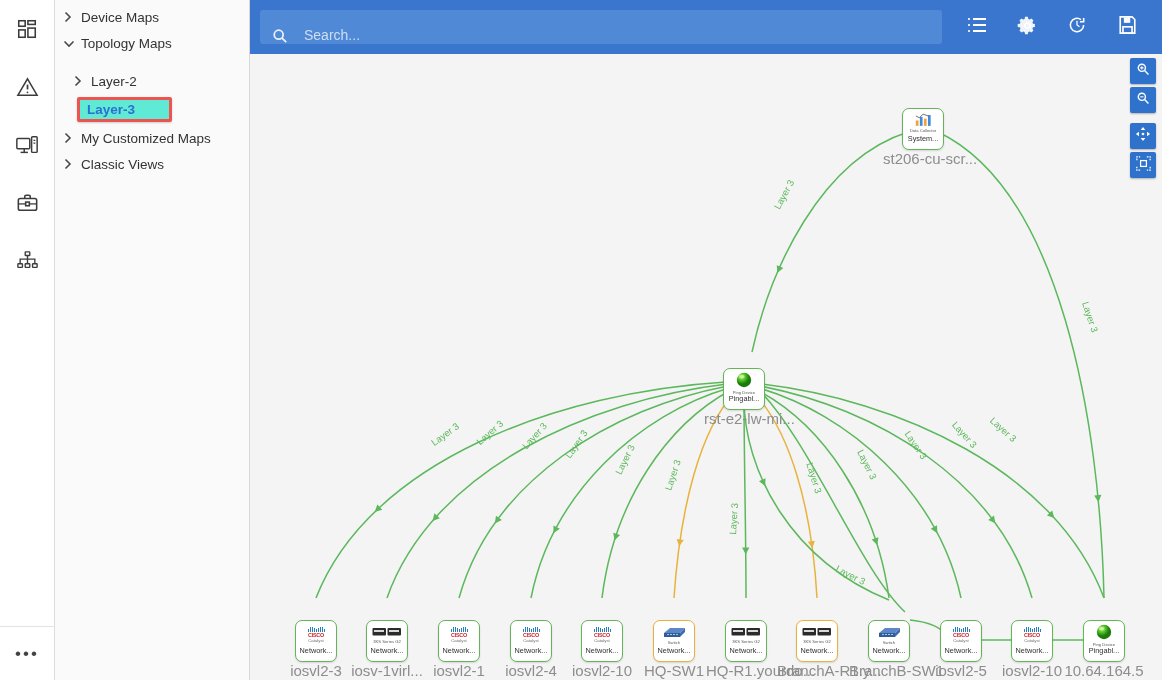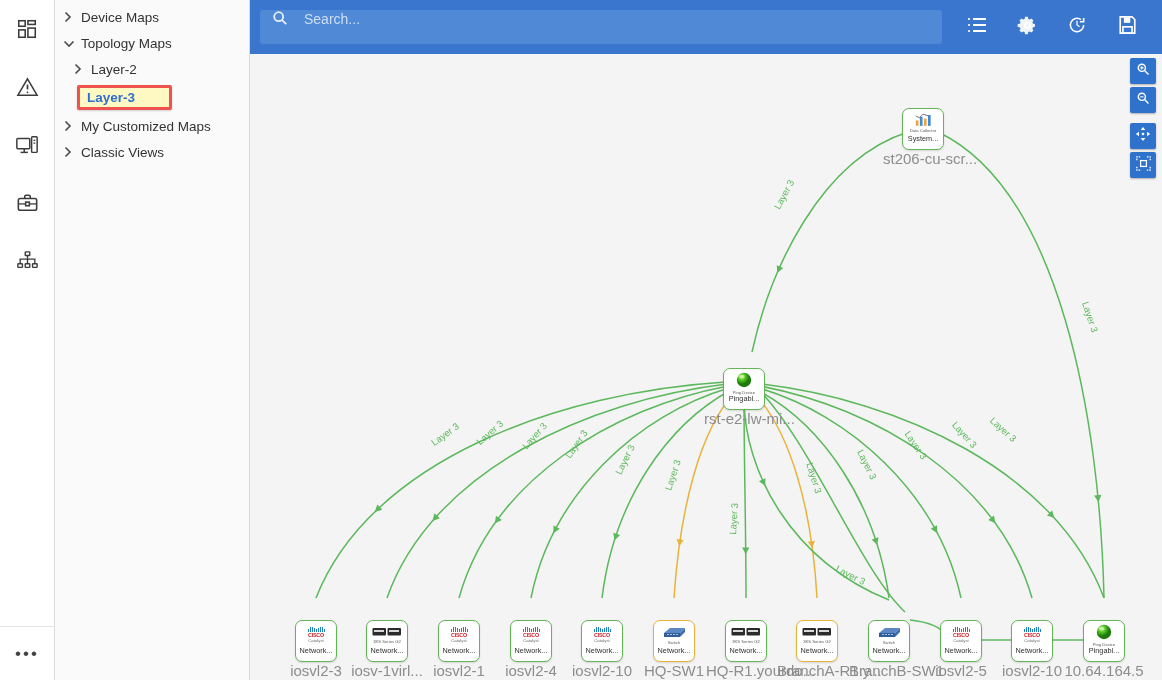--- a/index.html
+++ b/index.html
@@ -44,34 +44,34 @@
     padding-top: 4px;
     position: relative;
     overflow: hidden;
   }
   .tnode {
     display: flex; align-items: center;
     height: 26px; padding-left: 8px;
     font-size: 13.5px; color: #333; cursor: pointer;
     white-space: nowrap;
   }
-  .tnode.lvl2 { padding-left: 18px; }
+  .tnode.lvl2 { padding-left: 18px; margin-top: 12px; }
   .tnode .caret {
     width: 16px; flex: 0 0 16px;
     display: inline-block; color: #4a4a4a;
     font-size: 11px; line-height: 1;
     text-align: left;
   }
   .tnode .caret svg { display:block; }
   .tnode .tlabel { margin-left: 2px; text-align: center; }
   .tnode.selected {
     margin-left: 22px; margin-top: 3px; margin-bottom: 3px;
     padding-left: 7px;
     width: 95px; height: 25px;
-    background: #fef9c3;
+    background: #5eead4;
     border: 3px solid #ef5350;
     border-radius: 2px;
     color: #2f6fd0; font-weight: 600;
     box-shadow: 0 1px 2px rgba(0,0,0,0.18);
   }
   .tnode.selected .tlabel { margin-left: 0; }
 
   
   .main { position: relative; flex: 1 1 auto; height: 680px; background: #f4f4f4; }
 
@@ -81,21 +81,21 @@
     background: #3a76cd;
     display: flex; align-items: center;
     padding: 0 10px;
     z-index: 20;
   }
   .searchbox {
     flex: 1 1 auto;
     height: 34px;
     background: #5089d6;
     border-radius: 3px;
-    display: flex; align-items: flex-start;
+    display: flex; align-items: flex-end;
     padding: 0 12px;
     margin-right: 10px;
     max-width: 700px;
     cursor: text;
   }
   .searchbox .sicon { color: #e9f0fb; margin-right: 14px; display:flex; }
   .searchbox input {
     border: none; outline: none; background: transparent;
     color: #ffffff; font-size: 14px;
     font-family: "Liberation Sans", sans-serif;

